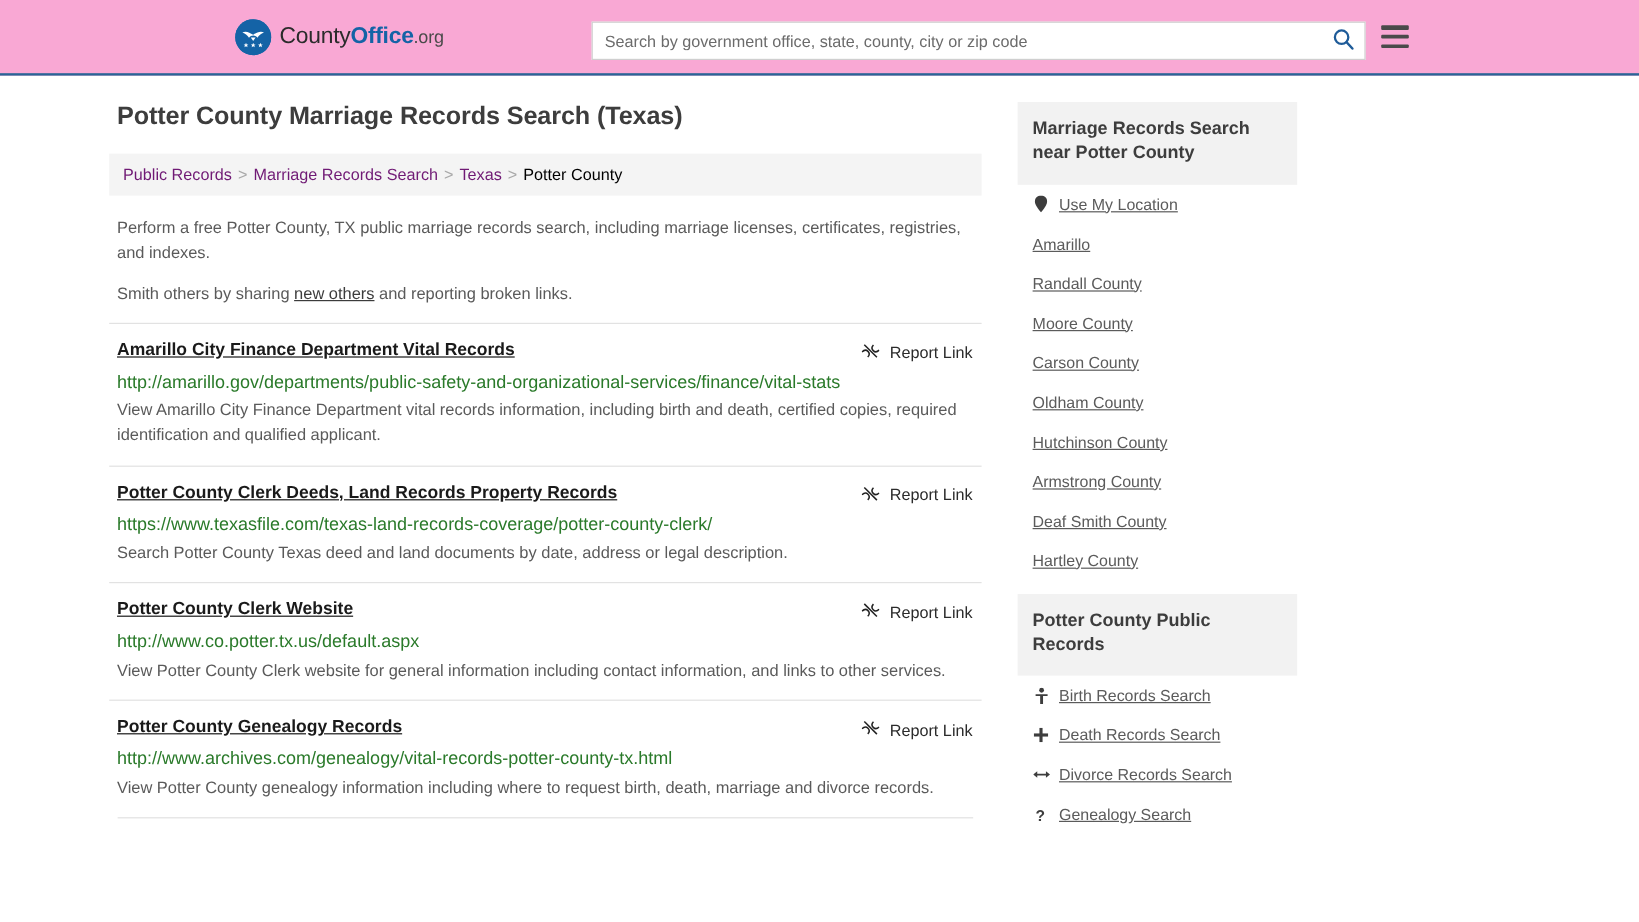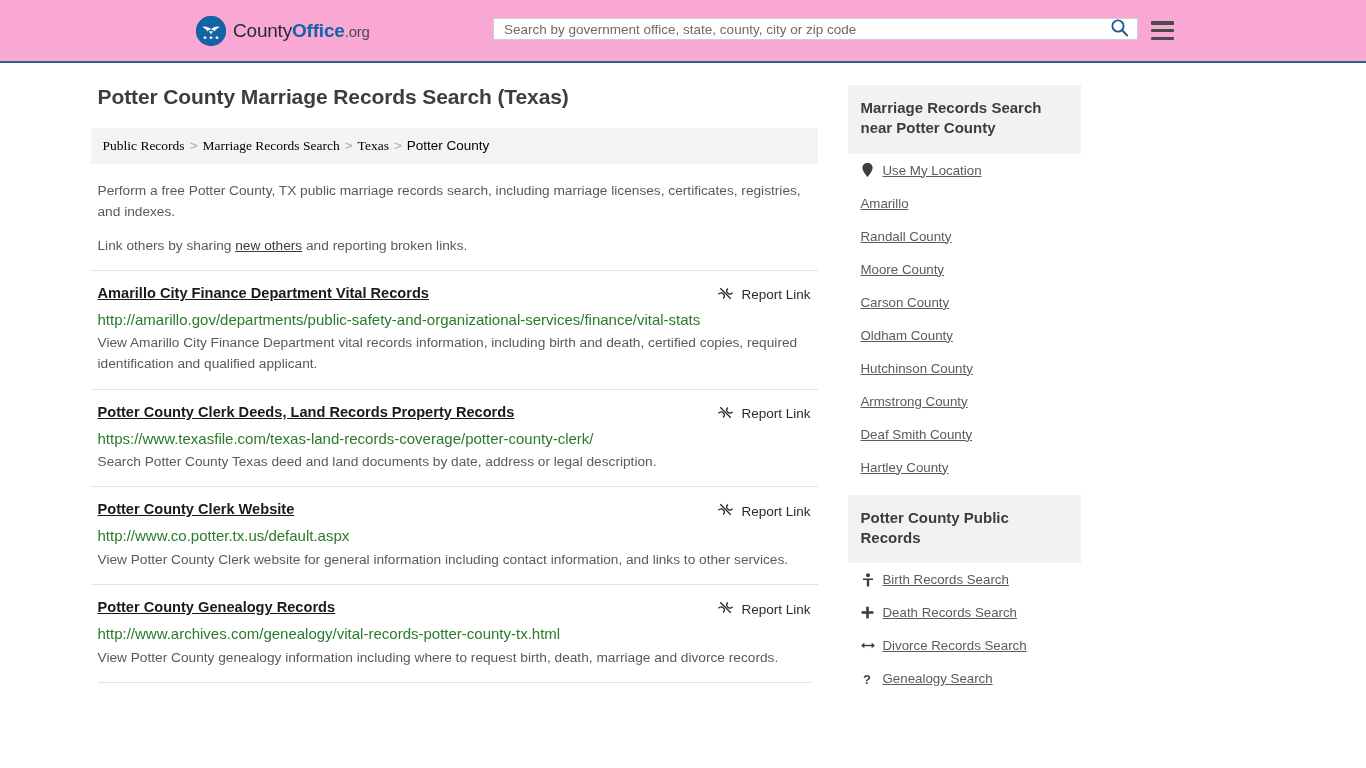--- a/index.html
+++ b/index.html
@@ -47,21 +47,21 @@
   }
   .logo-text .blue { color: #1463a6; font-weight: bold; }
   .logo-text .b1 { font-weight: normal; }
   .logo-text .org { font-size: 15px; color: #4a4a4a; }
 
   .search-wrap {
     position: absolute;
     left: 493px;
     top: 18px;
     width: 645px;
-    height: 22px;
+    height: 32px;
     background: #ffffff;
     border: 1px solid #cfcfcf;
     display: flex;
     align-items: center;
   }
   .search-input {
     border: none;
     outline: none;
     flex: 1;
     height: 26px;
@@ -121,23 +121,22 @@
   }
 
   .breadcrumb {
     background: #f4f4f4;
     padding: 10px 12px;
     font-size: 13.5px;
     color: #8a8a8a;
     margin-bottom: 16px;
   }
   .breadcrumb a {
-    color: #000000;
+    color: #701a75;
     text-decoration: none;
-    font-family: Liberation Serif, serif;
   }
   .breadcrumb .sep { color: #a9a9a9; margin: 0 5px; }
   .breadcrumb .current { color: #000000; }
 
   .intro p {
     font-size: 13.7px;
     line-height: 1.55;
     color: #5a5a5a;
     margin: 0 0 13px 7px;
     max-width: 712px;
@@ -270,21 +269,21 @@
     <div class="main-col">
 
       <h1 class="page-title">Potter County Marriage Records Search (Texas)</h1>
 
       <div class="breadcrumb">
         <a>Public Records</a><span class="sep">&gt;</span><a>Marriage Records Search</a><span class="sep">&gt;</span><a>Texas</a><span class="sep">&gt;</span><span class="current">Potter County</span>
       </div>
 
       <div class="intro">
         <p>Perform a free Potter County, TX public marriage records search, including marriage licenses, certificates, registries, and indexes.</p>
-        <p><span>Link others by sharing </span><a class="inline-link">new others</a><span> and reporting broken links.</span></p>
+        <p><span>Smith others by sharing </span><a class="inline-link">new others</a><span> and reporting broken links.</span></p>
       </div>
 
       <div class="result">
         <div class="result-head">
           <a class="result-title">Amarillo City Finance Department Vital Records</a>
           <div class="report-link">
             <span>
               <svg width="15" height="15" viewBox="0 0 16 16">
                 <path d="M2 3.2 C4.6 3.2 6.1 4.7 6.1 6.6 C6.1 8.5 4.6 10 2.4 10" fill="none" stroke="#222" stroke-width="1.35" transform="rotate(-45 8 8)"></path>
                 <path d="M13.9 12.8 C11.3 12.8 9.9 11.3 9.9 9.4 C9.9 7.5 11.4 6 13.6 6" fill="none" stroke="#222" stroke-width="1.35" transform="rotate(-45 8 8)"></path>

